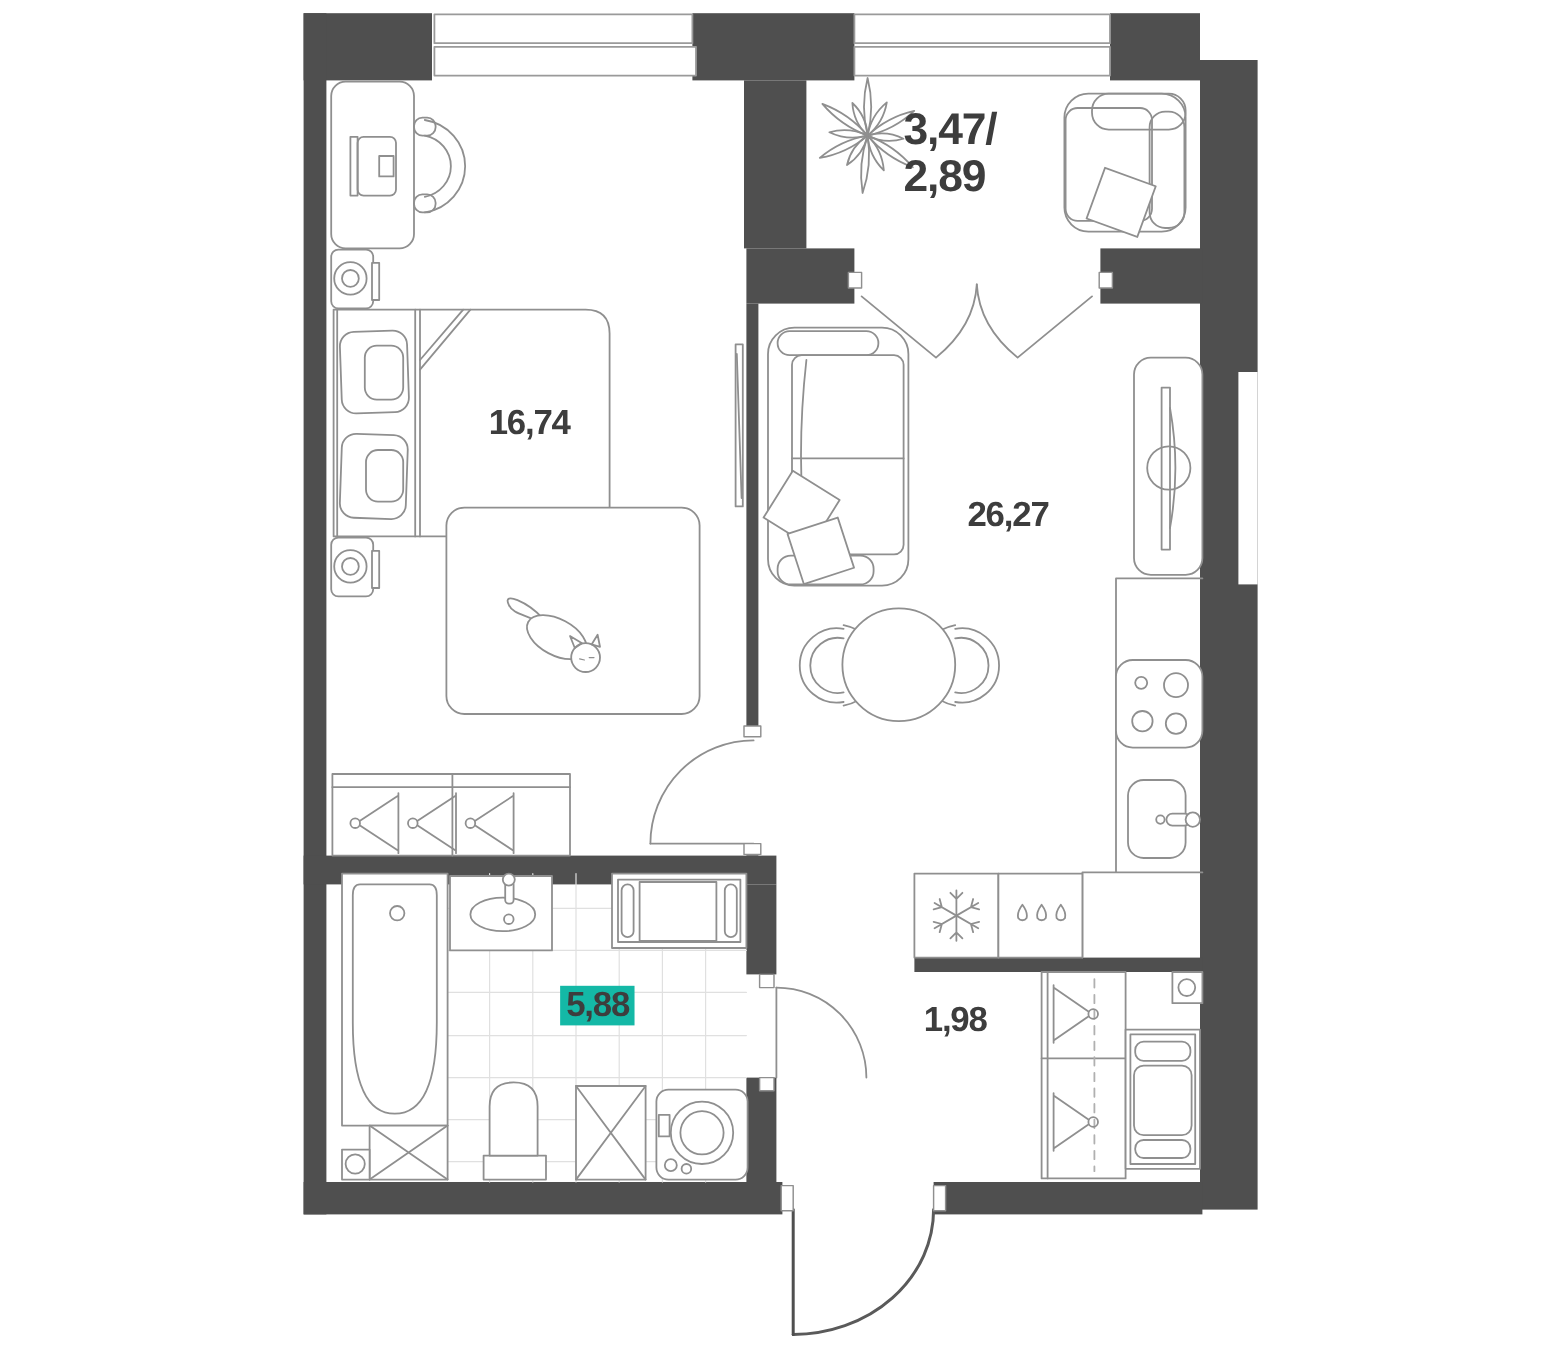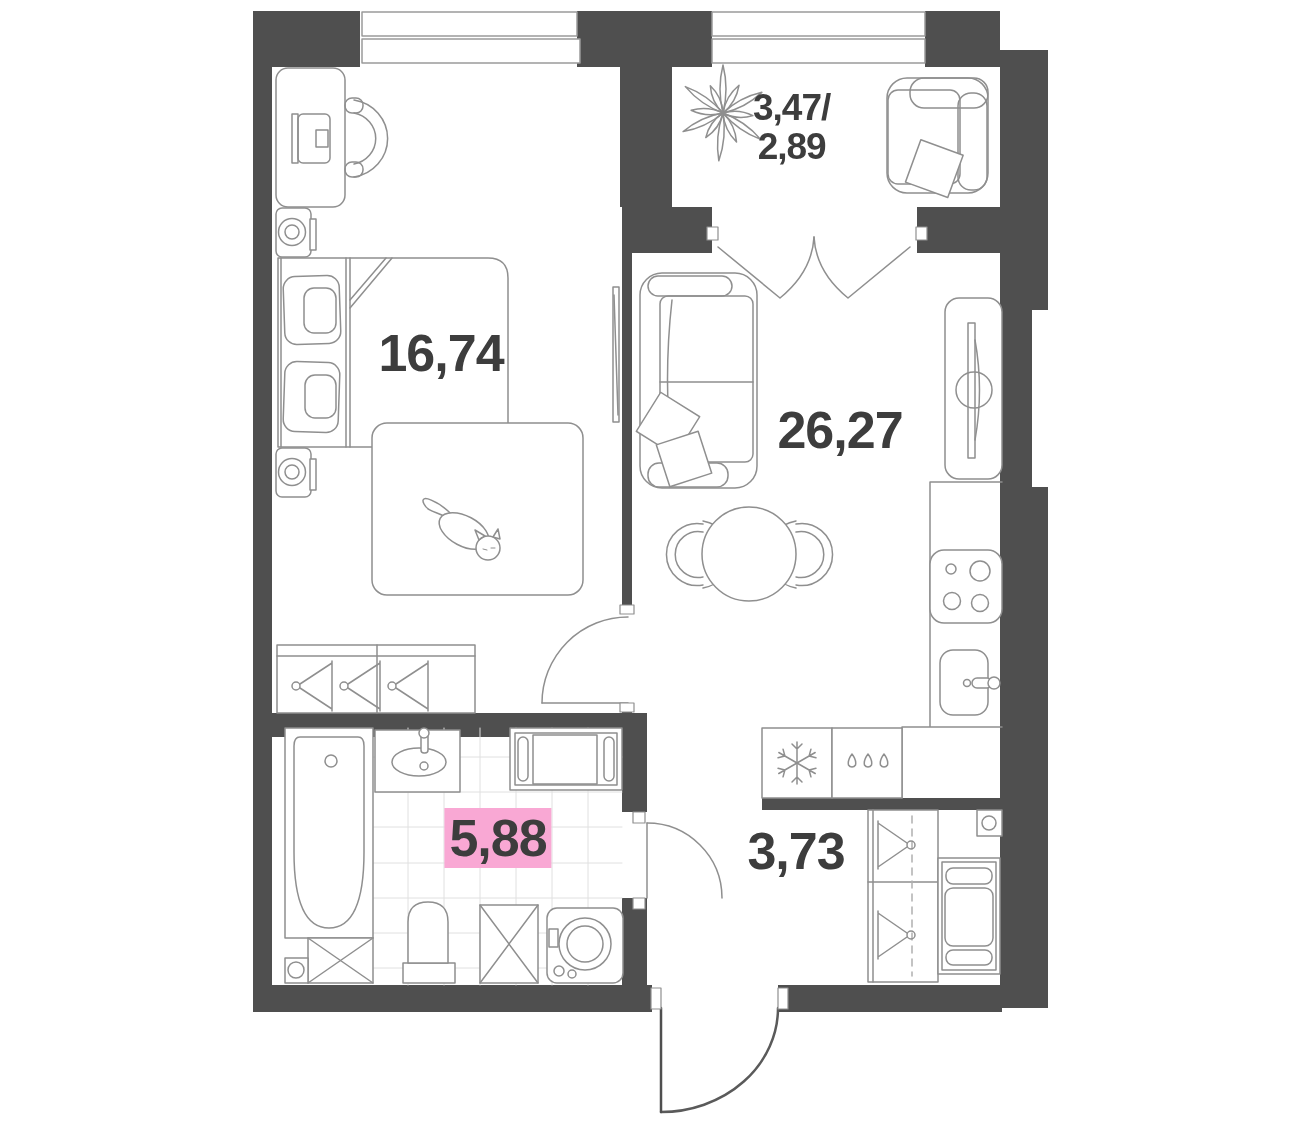--- a/index.html
+++ b/index.html
@@ -1,28 +1,28 @@
 <!DOCTYPE html>
 <html><head>
 <meta charset="utf-8">
 <style>
   html,body{margin:0;padding:0;background:#ffffff;}
   .stage{position:relative;width:1301px;height:1121px;background:#fff;overflow:hidden;
          font-family:"Liberation Sans", sans-serif;}
   .plan-svg{position:absolute;left:0;top:0;}
   .area-label{position:absolute;transform:translate(-50%,-50%);
      font-family:"Liberation Sans", sans-serif;
-     font-size:52px;font-weight:600;color:#3d3d3d;letter-spacing:-1px;white-space:nowrap;}
-  .area-label.on-tiles{background:#f9a8d4;padding:0 5px;text-align:center;}
+     font-size:29px;font-weight:600;color:#3d3d3d;letter-spacing:-1px;white-space:nowrap;}
+  .area-label.on-tiles{background:#14b8a6;padding:0 5px;text-align:center;}
   #label-bedroom{left:441px;top:353px;}
   #label-living{left:840px;top:430px;}
   #label-bathroom{left:498px;top:838px;}
   #label-hallway{left:796px;top:851px;}
   #label-balcony{left:753px;top:127px;transform:translate(0,-50%);
-     font-size:37px;line-height:39px;text-align:center;}
+     font-size:37px;line-height:39px;}
 </style>
 </head>
 <body>
 
 <div class="stage">
 <svg class="plan-svg" width="1301" height="1121" viewBox="0 0 1301 1121" fill="none" stroke-linecap="round" stroke-linejoin="round">
 
   <g fill="#4f4f4f" stroke="none">
     <rect x="253" y="11" width="107" height="56"></rect>
     <rect x="577" y="11" width="135" height="56"></rect>
@@ -319,18 +319,18 @@
     <rect x="633" y="812" width="12" height="11"></rect>
     <rect x="633" y="898" width="12" height="11"></rect>
     <rect x="651" y="988" width="10" height="21"></rect>
     <rect x="778" y="988" width="10" height="21"></rect>
   </g>
 </svg>
 
   <div class="area-label" id="label-bedroom">16,74</div>
   <div class="area-label" id="label-living">26,27</div>
   <div class="area-label on-tiles" id="label-bathroom">5,88</div>
-  <div class="area-label" id="label-hallway">3,73</div>
+  <div class="area-label" id="label-hallway">1,98</div>
   <div class="area-label" id="label-balcony">
     <div>3,47/</div>
     <div>2,89</div>
   </div>
 </div>
 
 </body></html>

